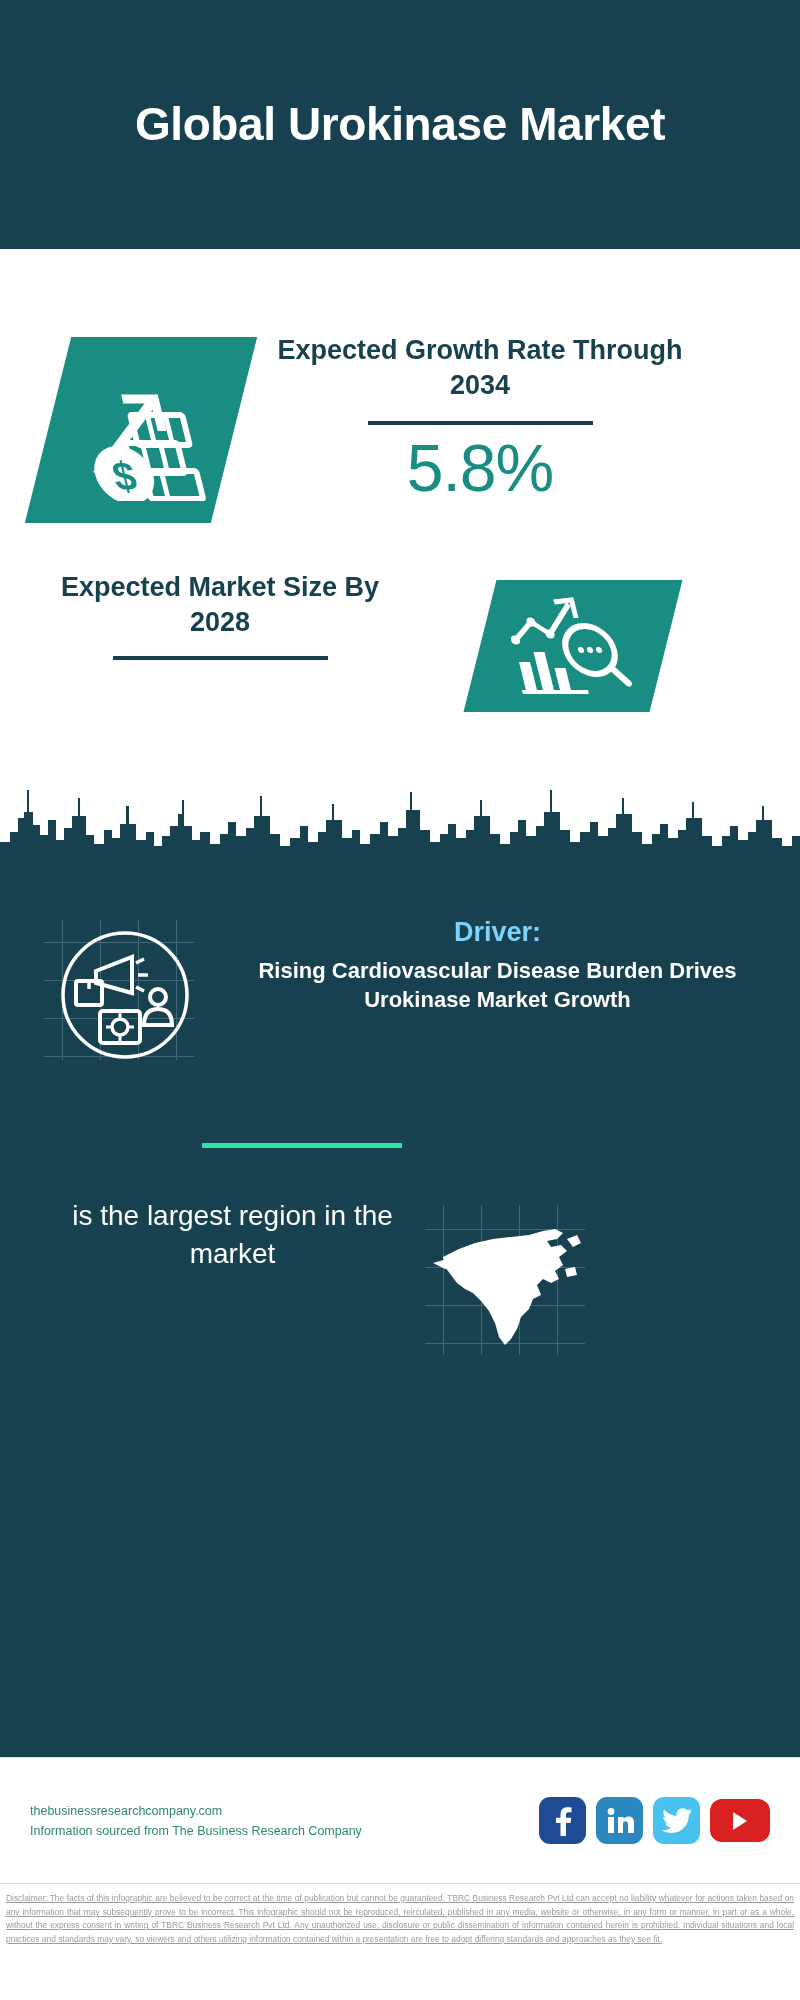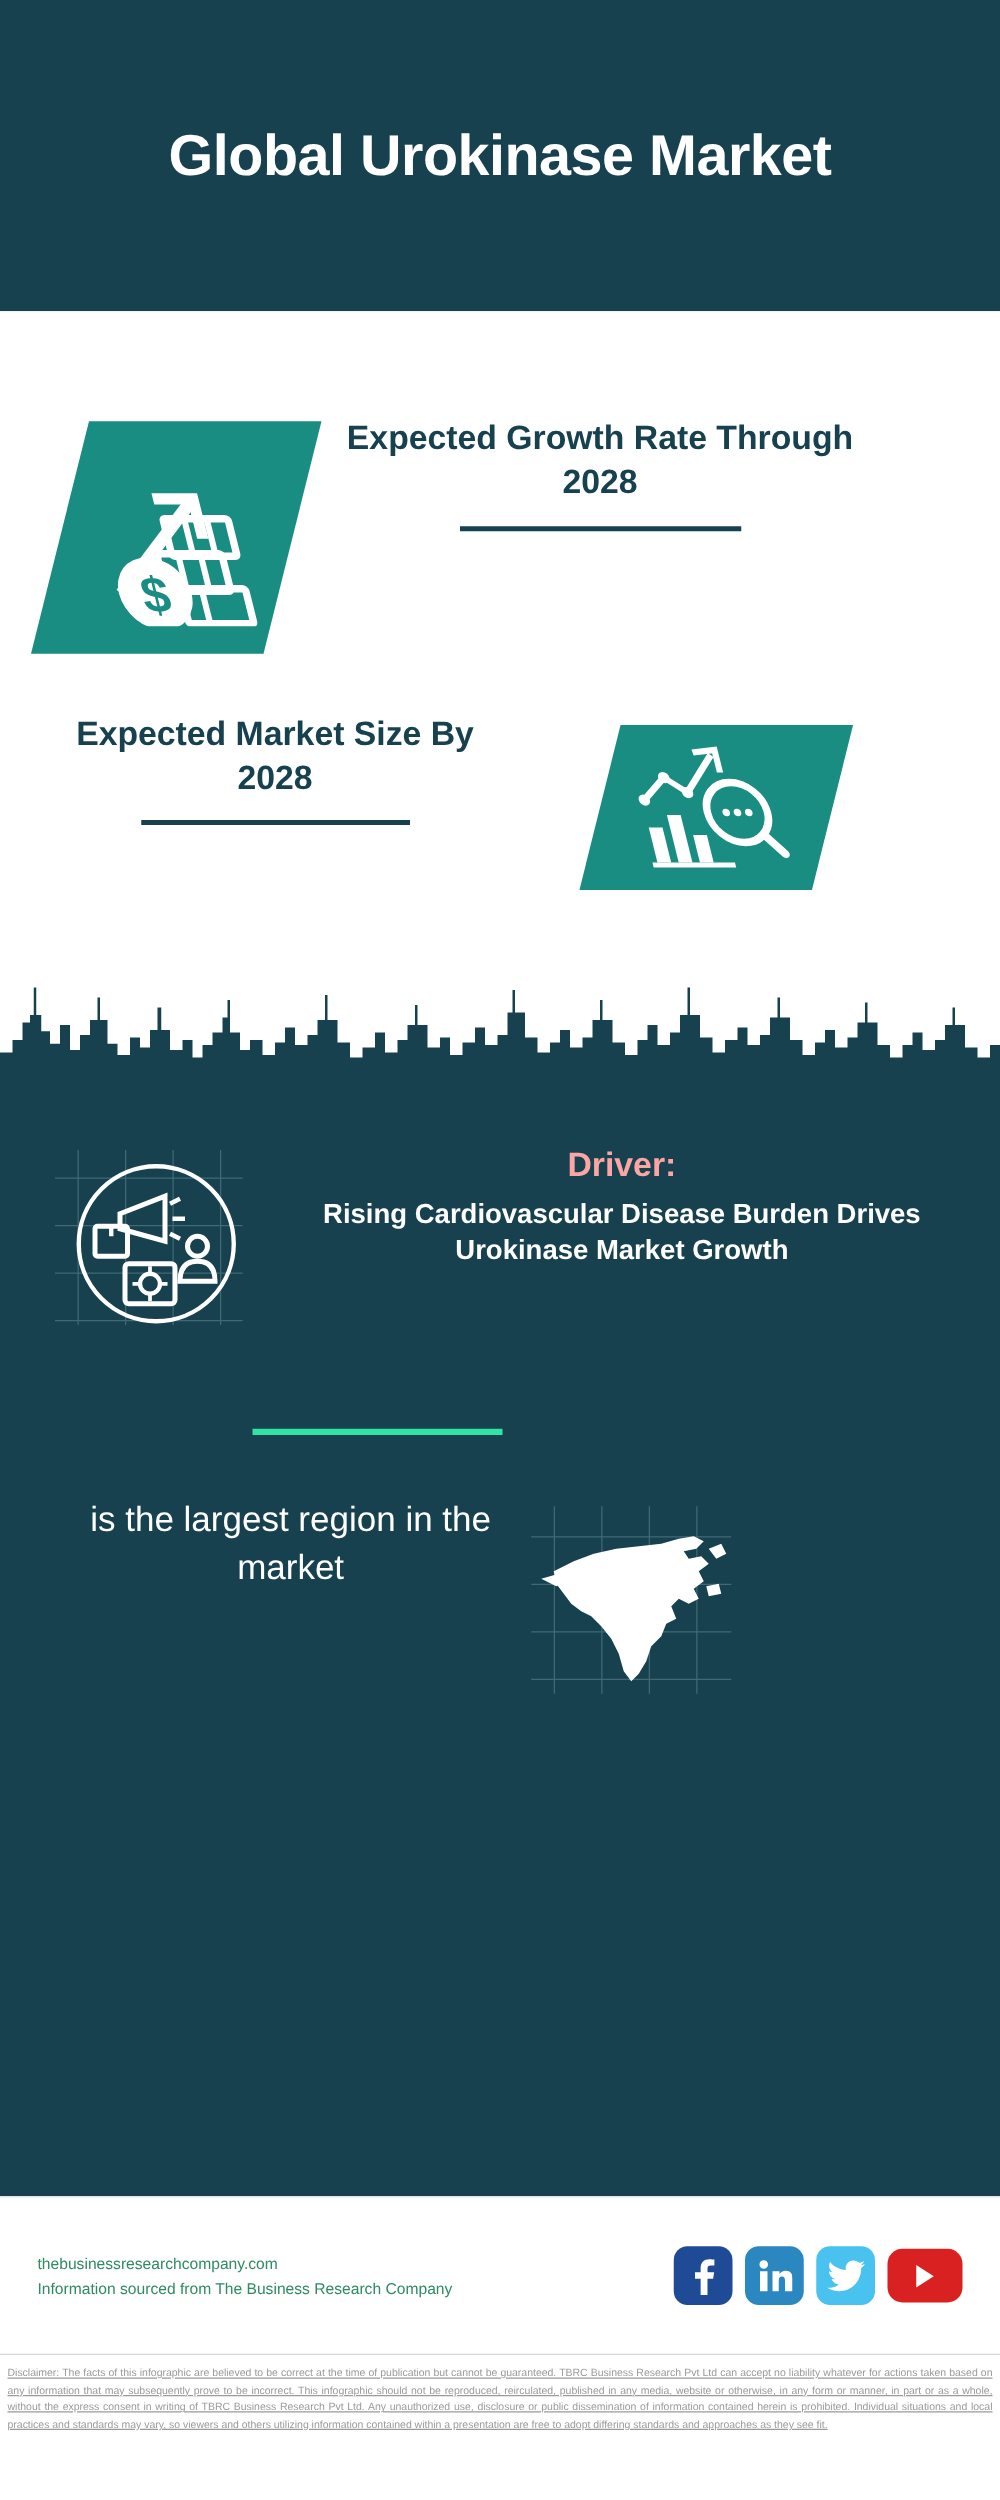--- a/index.html
+++ b/index.html
@@ -70,21 +70,21 @@
   .skyline { position:absolute; left:0; top:-120px; width:800px; height:130px; }
   .grid-left, .grid-right {
     position:absolute; opacity:0.30;
   }
   .grid-line-h { position:absolute; height:1px; background:#9fc4ce; }
   .grid-line-v { position:absolute; width:1px; background:#9fc4ce; }
 
   .driver-block { position:absolute; left:0; top:55px; width:800px; }
   .driver-icon-wrap { position:absolute; left:40px; top:10px; width:170px; height:140px; }
   .driver-text { position:absolute; left:225px; top:0; width:545px; text-align:center; }
-  .driver-kicker { font-size:27px; font-weight:bold; color:#fca5a5; line-height:1.3; }
+  .driver-kicker { font-size:27px; font-weight:bold; color:#7dd3fc; line-height:1.3; }
   .driver-body {
     font-size:22px; font-weight:bold; color:#ffffff; line-height:1.32; margin-top:6px;
   }
 
   .divider-mint {
     position:absolute; left:202px; top:283px; width:200px; height:5px; background:#2fe4a4;
   }
 
   .region-block { position:absolute; left:0; top:335px; width:800px; }
   .region-text { position:absolute; left:60px; top:0; width:345px; text-align:center; }
@@ -143,22 +143,23 @@
           <line x1="69" y1="84" x2="69" y2="114" stroke="#ffffff" stroke-width="5"></line>
           <line x1="87" y1="84" x2="87" y2="114" stroke="#ffffff" stroke-width="5"></line>
           <rect x="64" y="112" width="52" height="28" fill="none" stroke="#ffffff" stroke-width="6" rx="2"></rect>
           <line x1="81" y1="112" x2="81" y2="140" stroke="#ffffff" stroke-width="5"></line>
 
           <circle cx="43" cy="116" r="29" fill="#ffffff"></circle>
           <text x="43" y="131" font-family="'Liberation Sans',sans-serif" font-size="40" font-weight="bold" fill="#1a8d82" text-anchor="middle">$</text>
         </svg>
       </div>
       <div class="growth-text">
-        <div class="growth-label">Expected Growth Rate Through 2028</div>
+        <div class="growth-label">Expected Growth Rate Through 2034</div>
         <div class="rule-dark"></div>
+        <div class="big-teal">5.8%</div>
       </div>
     </div>
 
     <div class="size-row">
       <div class="size-text">
         <div class="size-label">Expected Market Size By 2028</div>
         <div class="rule-dark2"></div>
       </div>
       <div class="plate" id="plate-chart"></div>
       <div class="plate-icon" style="left:505px; top:34px; width:120px; height:116px;">

